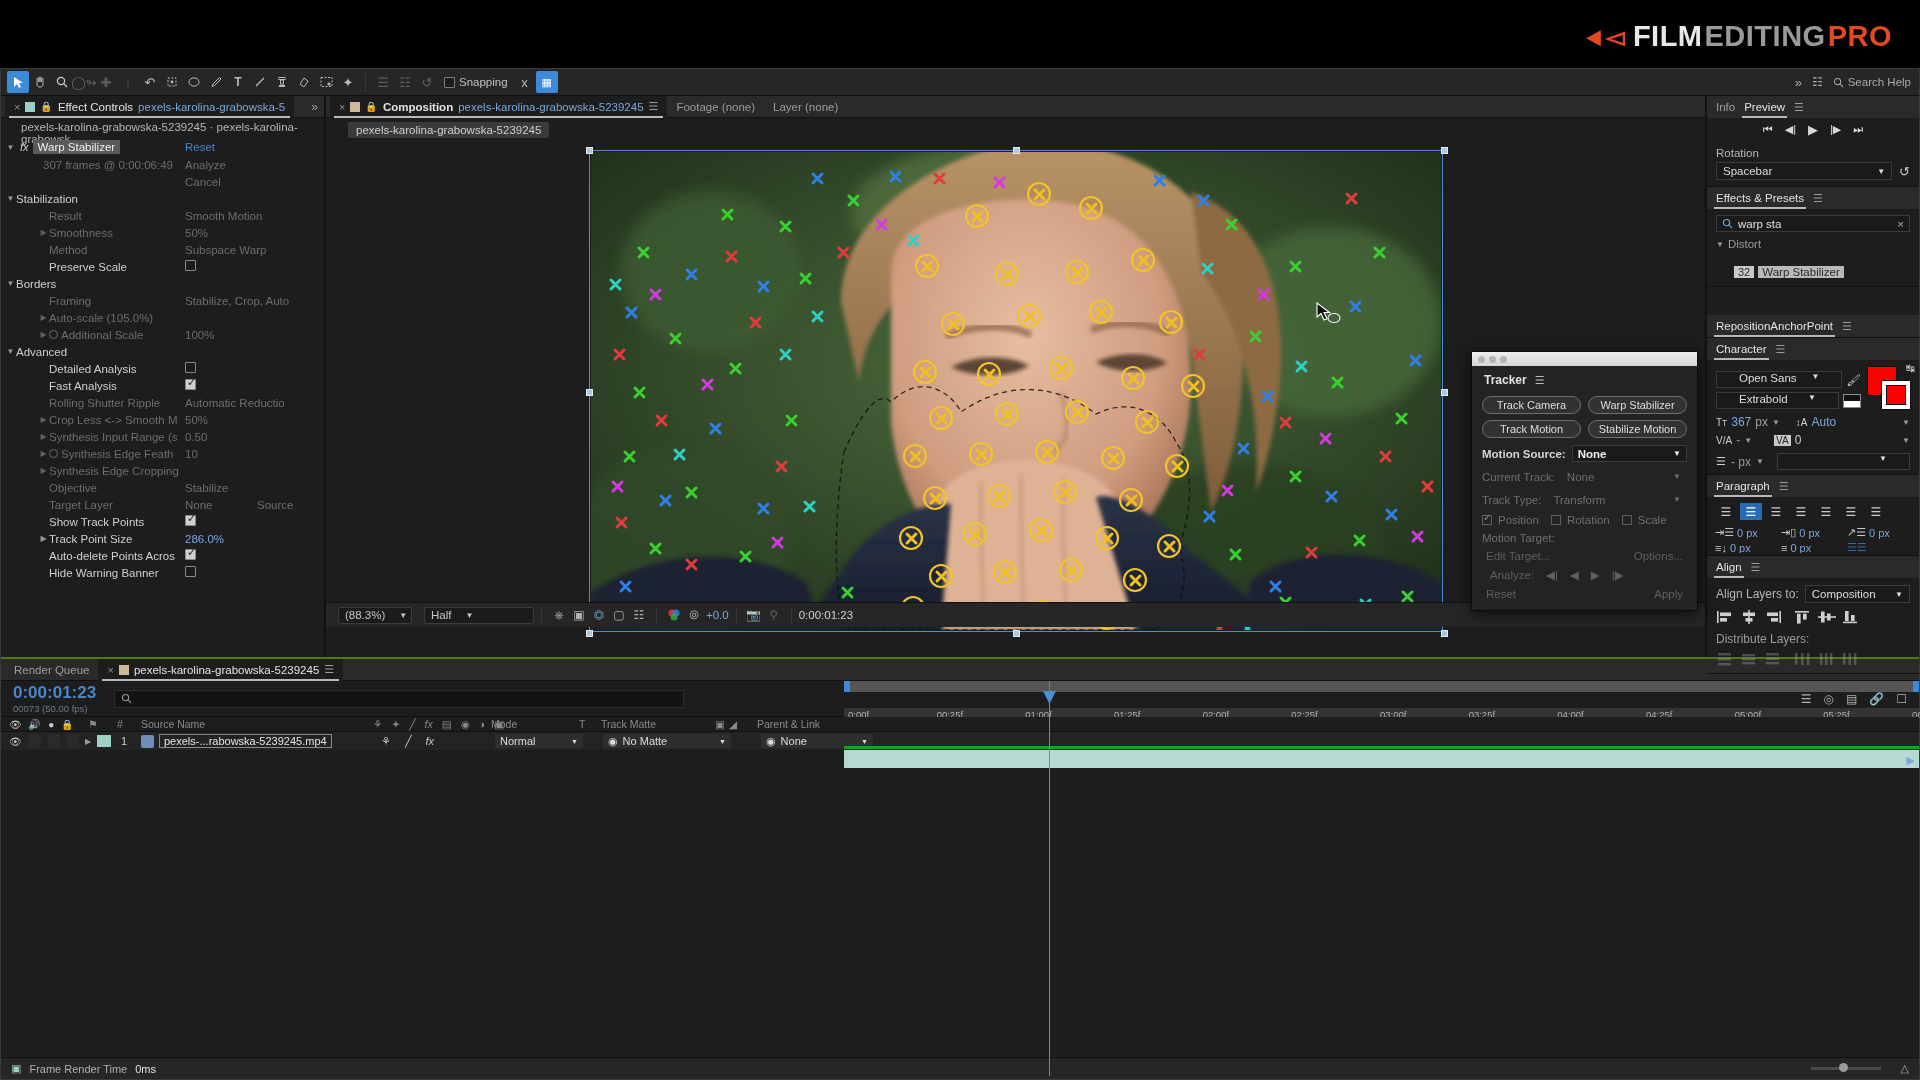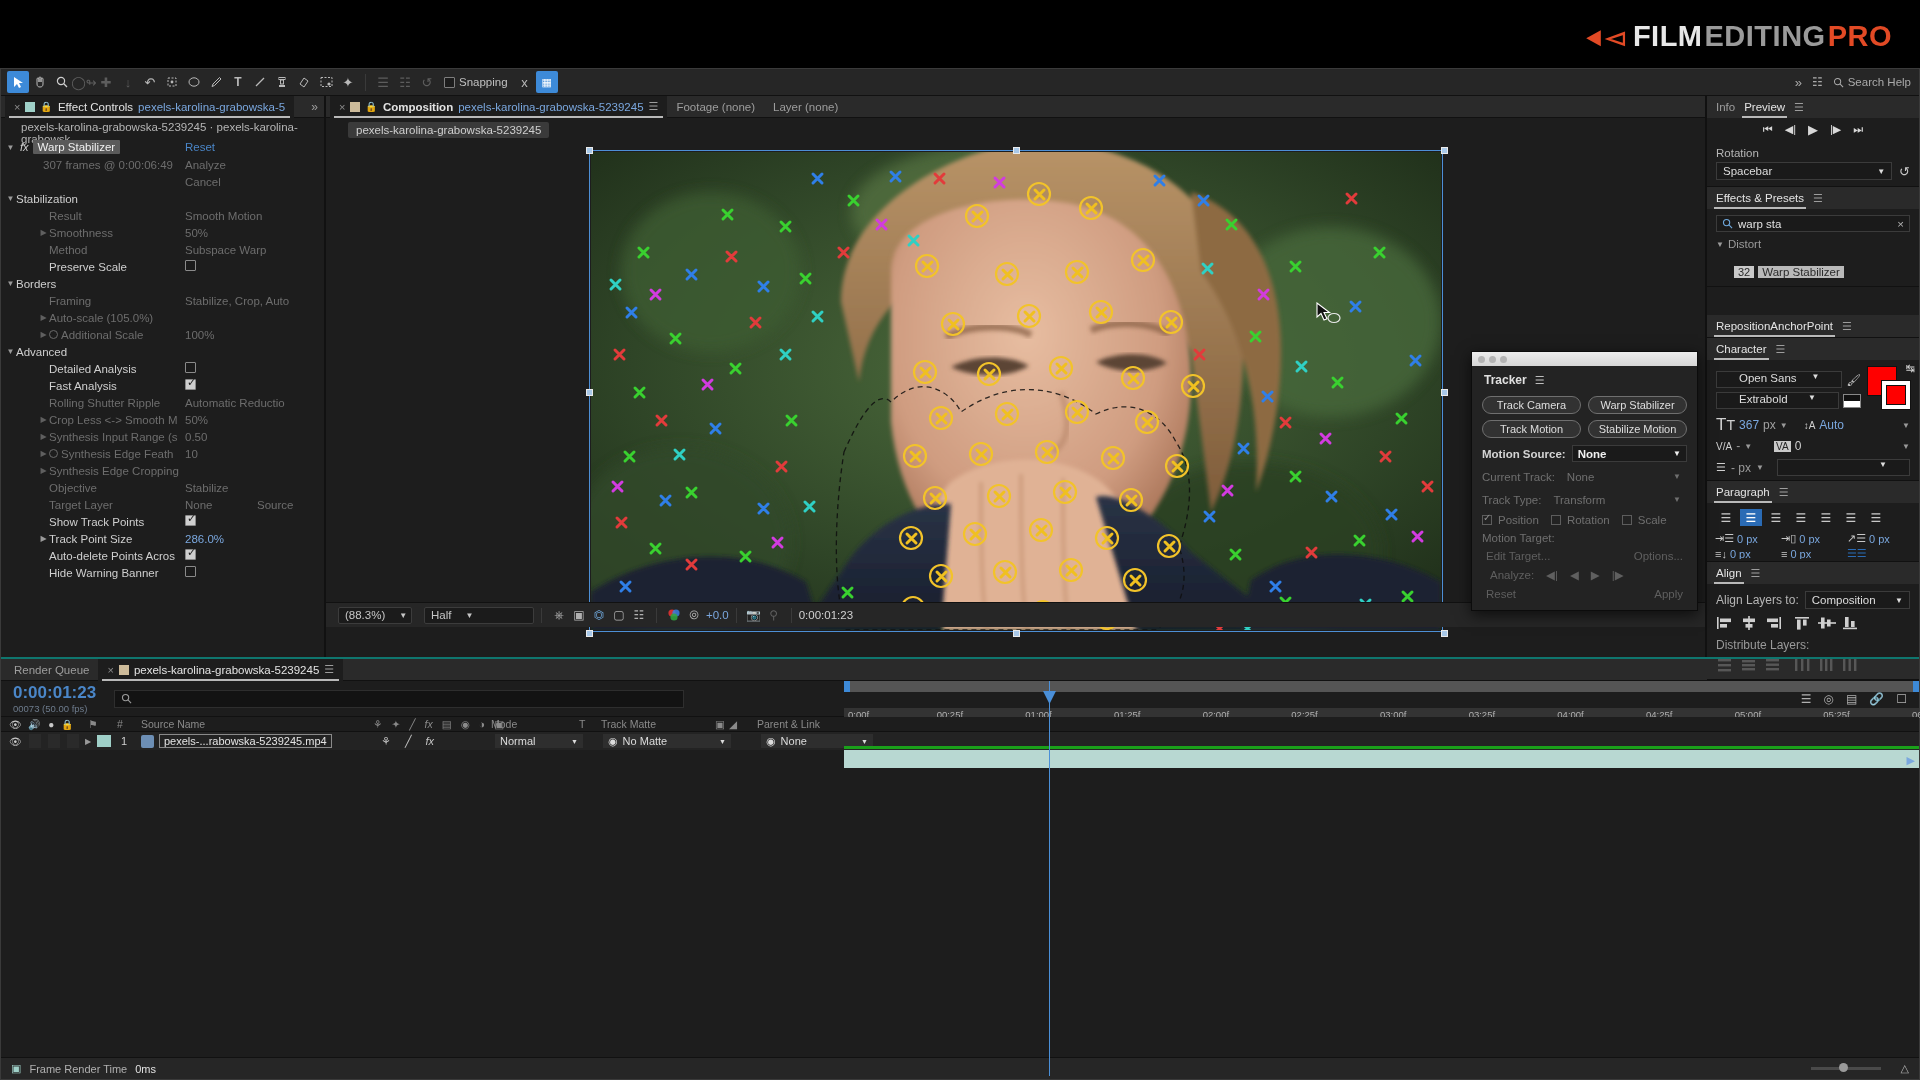--- a/index.html
+++ b/index.html
@@ -124,21 +124,21 @@
                gap:5px; padding:0 5px; font-size:11.5px; color:#e0e0e0;}
   .treeRow { display:flex; align-items:center; gap:4px; font-size:11.5px; color:#9a9a9a; padding:2px 0;}
   .fxchip { background:#c9c9c9; color:#2a2a2a; padding:0 4px; font-size:11px; }
   .num { color:#7aa7de; }
   .chRow { display:flex; align-items:center; gap:4px; margin:4px 0; font-size:11.5px;}
   .chField { flex:1; height:17px; background:#1a1a1a; border:1px solid #3b3b3b; display:flex;
              align-items:flex-start; justify-content:space-between; padding:0 22px; color:#dedede; font-size:11.5px;}
   .alignBtn { width:22px; height:17px; display:flex; align-items:center; justify-content:center;}
 
   
-  #timeline { height:395px; background:#1d1d1d; border-top:2px solid #0f766e; display:flex; flex-direction:column;}
+  #timeline { height:395px; background:#1d1d1d; border-top:2px solid #4d7c0f; display:flex; flex-direction:column;}
   #tlTabs { height:22px; background:#2a2a2a; display:flex; align-items:center; padding-left:4px; border-bottom:1px solid #111;}
   #tlTop { height:36px; display:flex; align-items:center; border-bottom:1px solid #111; position:relative;}
   #tcBig { color:#4a86c8; font-size:17px; font-weight:bold; padding-left:12px; line-height:1;}
   #tcSub { color:#6d7b8c; font-size:9.5px; padding-left:12px; margin-top:2px;}
   #tlSearch { margin-left:18px; height:18px; width:570px; background:#131313; border:1px solid #2e2e2e;
               display:flex; align-items:center; padding:0 6px; gap:4px; color:#8a8a8a; font-size:11px;}
   #colHead { height:15px; background:#1d1d1d; display:flex; align-items:center; font-size:10.5px; color:#8a8a8a;
              border-bottom:1px solid #111; position:relative;}
   #layerRow { height:18px; background:#232323; display:flex; align-items:center; font-size:11px; position:relative;}
   #ruler { position:absolute; left:843px; right:0; top:0; height:100%; }
@@ -1078,21 +1078,21 @@
               </div>
               <div class="chRow">
                 <span class="chField">
                   <span>Extrabold</span>
                   <span style="font-size:8px;">▼</span>
                 </span>
                 <span style="width:18px;height:14px;background:linear-gradient(#111 50%,#fff 50%);border:1px solid #888;"></span>
               </div>
             </div>
             <div style="display:flex;gap:4px;align-items:center;margin-top:6px;">
-              <span style="font-size:17px;color:#d0d0d0;">T<small>T</small></span>
+              <span style="font-size:10px;color:#d0d0d0;">T<small>T</small></span>
               <span class="num">367</span>
               <span style="color:#a0a0a0;">px</span>
               <span style="color:#999;font-size:8px;">▼</span>
               <span style="margin-left:12px;color:#d0d0d0;font-size:10px;">↕A</span>
               <span class="num">Auto</span>
               <span style="color:#999;font-size:8px;margin-left:auto;">▼</span>
             </div>
             <div style="display:flex;gap:4px;align-items:center;margin-top:4px;">
               <span style="font-size:10px;color:#d0d0d0;">V/A</span>
               <span style="color:#9a9a9a;">-</span>

